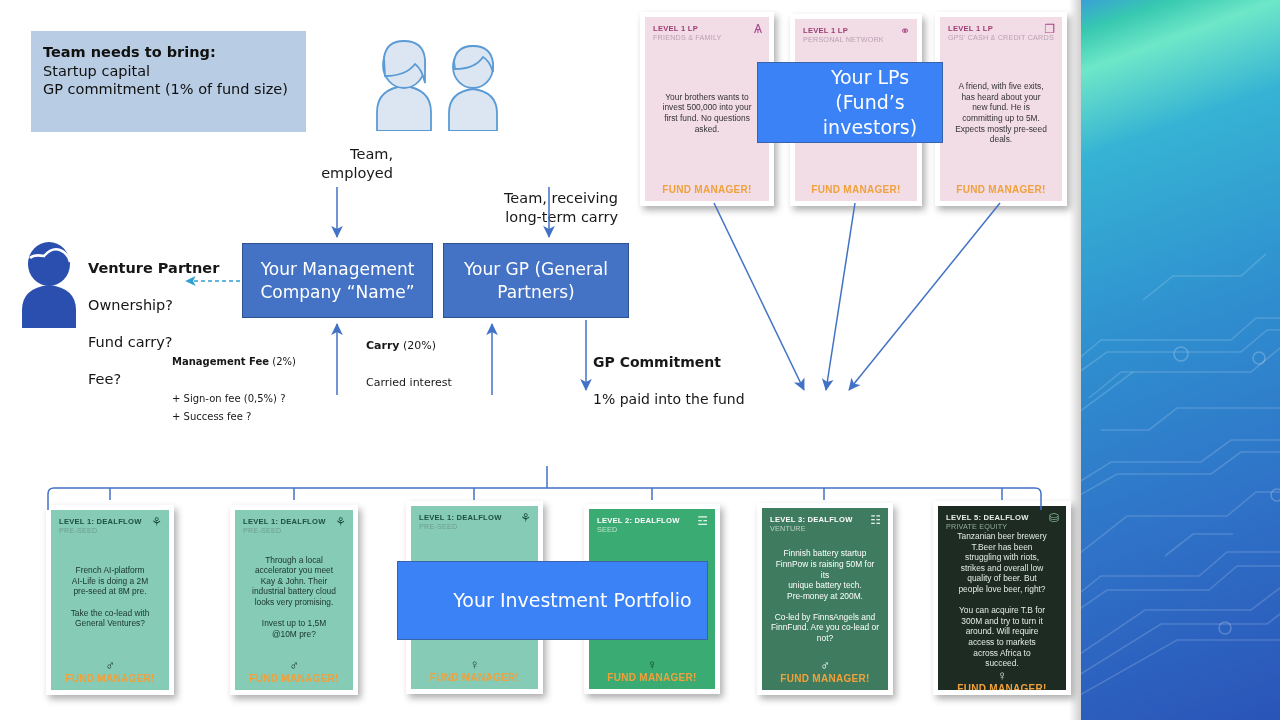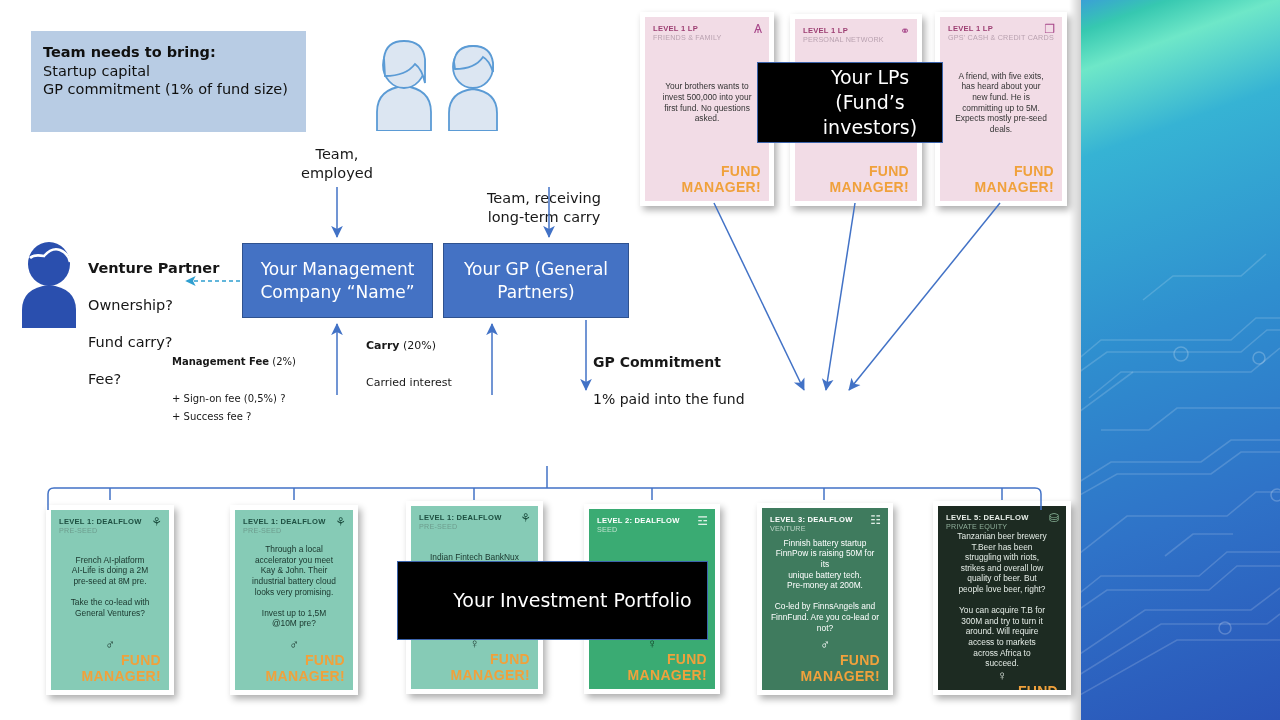--- a/index.html
+++ b/index.html
@@ -55,42 +55,42 @@
     text-align: center;
     font-family: "DejaVu Sans", sans-serif;
     line-height: 1.3;
   }
   #mgmt-box { left: 242px; top: 243px; width: 191px; height: 75px; font-size: 17px; }
   #gp-box   { left: 443px; top: 243px; width: 186px; height: 75px; font-size: 17px; }
   #fund-box { left: 236px; top: 396px; width: 622px; height: 70px; font-size: 17px; }
 
   
   .overlay {
-    background: #000000;
+    background: #3b82f6;
     border: 1px solid #3b63ab;
     color: #ffffff;
     display: flex; align-items: center; justify-content: center;
     text-align: center;
     font-family: "DejaVu Sans", sans-serif;
     line-height: 1.3;
     z-index: 40;
     padding-left: 40px;
   }
   #lp-overlay        { left: 757px; top: 62px;  width: 186px; height: 81px; font-size: 19px; }
   #portfolio-overlay { left: 397px; top: 561px; width: 311px; height: 79px; font-size: 19px; }
 
   
   .lbl {
     font-family: "DejaVu Sans", sans-serif;
     color: #181818;
     line-height: 18.5px;
     white-space: pre-line;
   }
   .lbl .b { font-weight: bold; }
-  .center { text-align: center; }
+  .center { text-align: right; }
 
   #lbl-team-employed { left: 281px; top: 145px; width: 112px; font-size: 14.5px; }
   #lbl-team-carry    { left: 470px; top: 145px; width: 148px; font-size: 14.5px; margin-top: 44px; }
   #lbl-mgmt-fee      { left: 172px; top: 334px; width: 175px; font-size: 10px; }
   #lbl-carry         { left: 366px; top: 318px; width: 145px; font-size: 11px; }
   #lbl-gp-commit     { left: 593px; top: 334px; width: 170px; font-size: 14px; }
 
   
   #vp-block { left: 12px; top: 236px; width: 215px; height: 95px; }
   #vp-text {
@@ -122,22 +122,22 @@
   .card-sub { font-size: 7.2px; letter-spacing: .2px; line-height: 9px; }
   .card-body {
     flex: 1;
     display: flex; align-items: center; justify-content: center;
     text-align: center;
     font-size: 8.4px; line-height: 10.6px;
     white-space: pre-line;
     padding: 0 1px;
   }
   .card-foot {
-    text-align: right;
-    font-weight: bold; font-size: 14px; letter-spacing: .3px;
+    text-align: center;
+    font-weight: bold; font-size: 10px; letter-spacing: .3px;
     color: #f0a13c;
   }
   .card-gender { text-align: center; font-size: 13px; line-height: 13px; margin-bottom: 1px; }
   .card-icon { position: absolute; right: 7px; top: 6px; font-size: 12px; line-height: 12px; }
 
   
   .lp-card .card-inner { background: #f2dce6; }
   .lp-card .card-hd  { color: #9d3e72; }
   .lp-card .card-sub { color: #b9a2b0; }
   .lp-card .card-body { color: #343434; }

